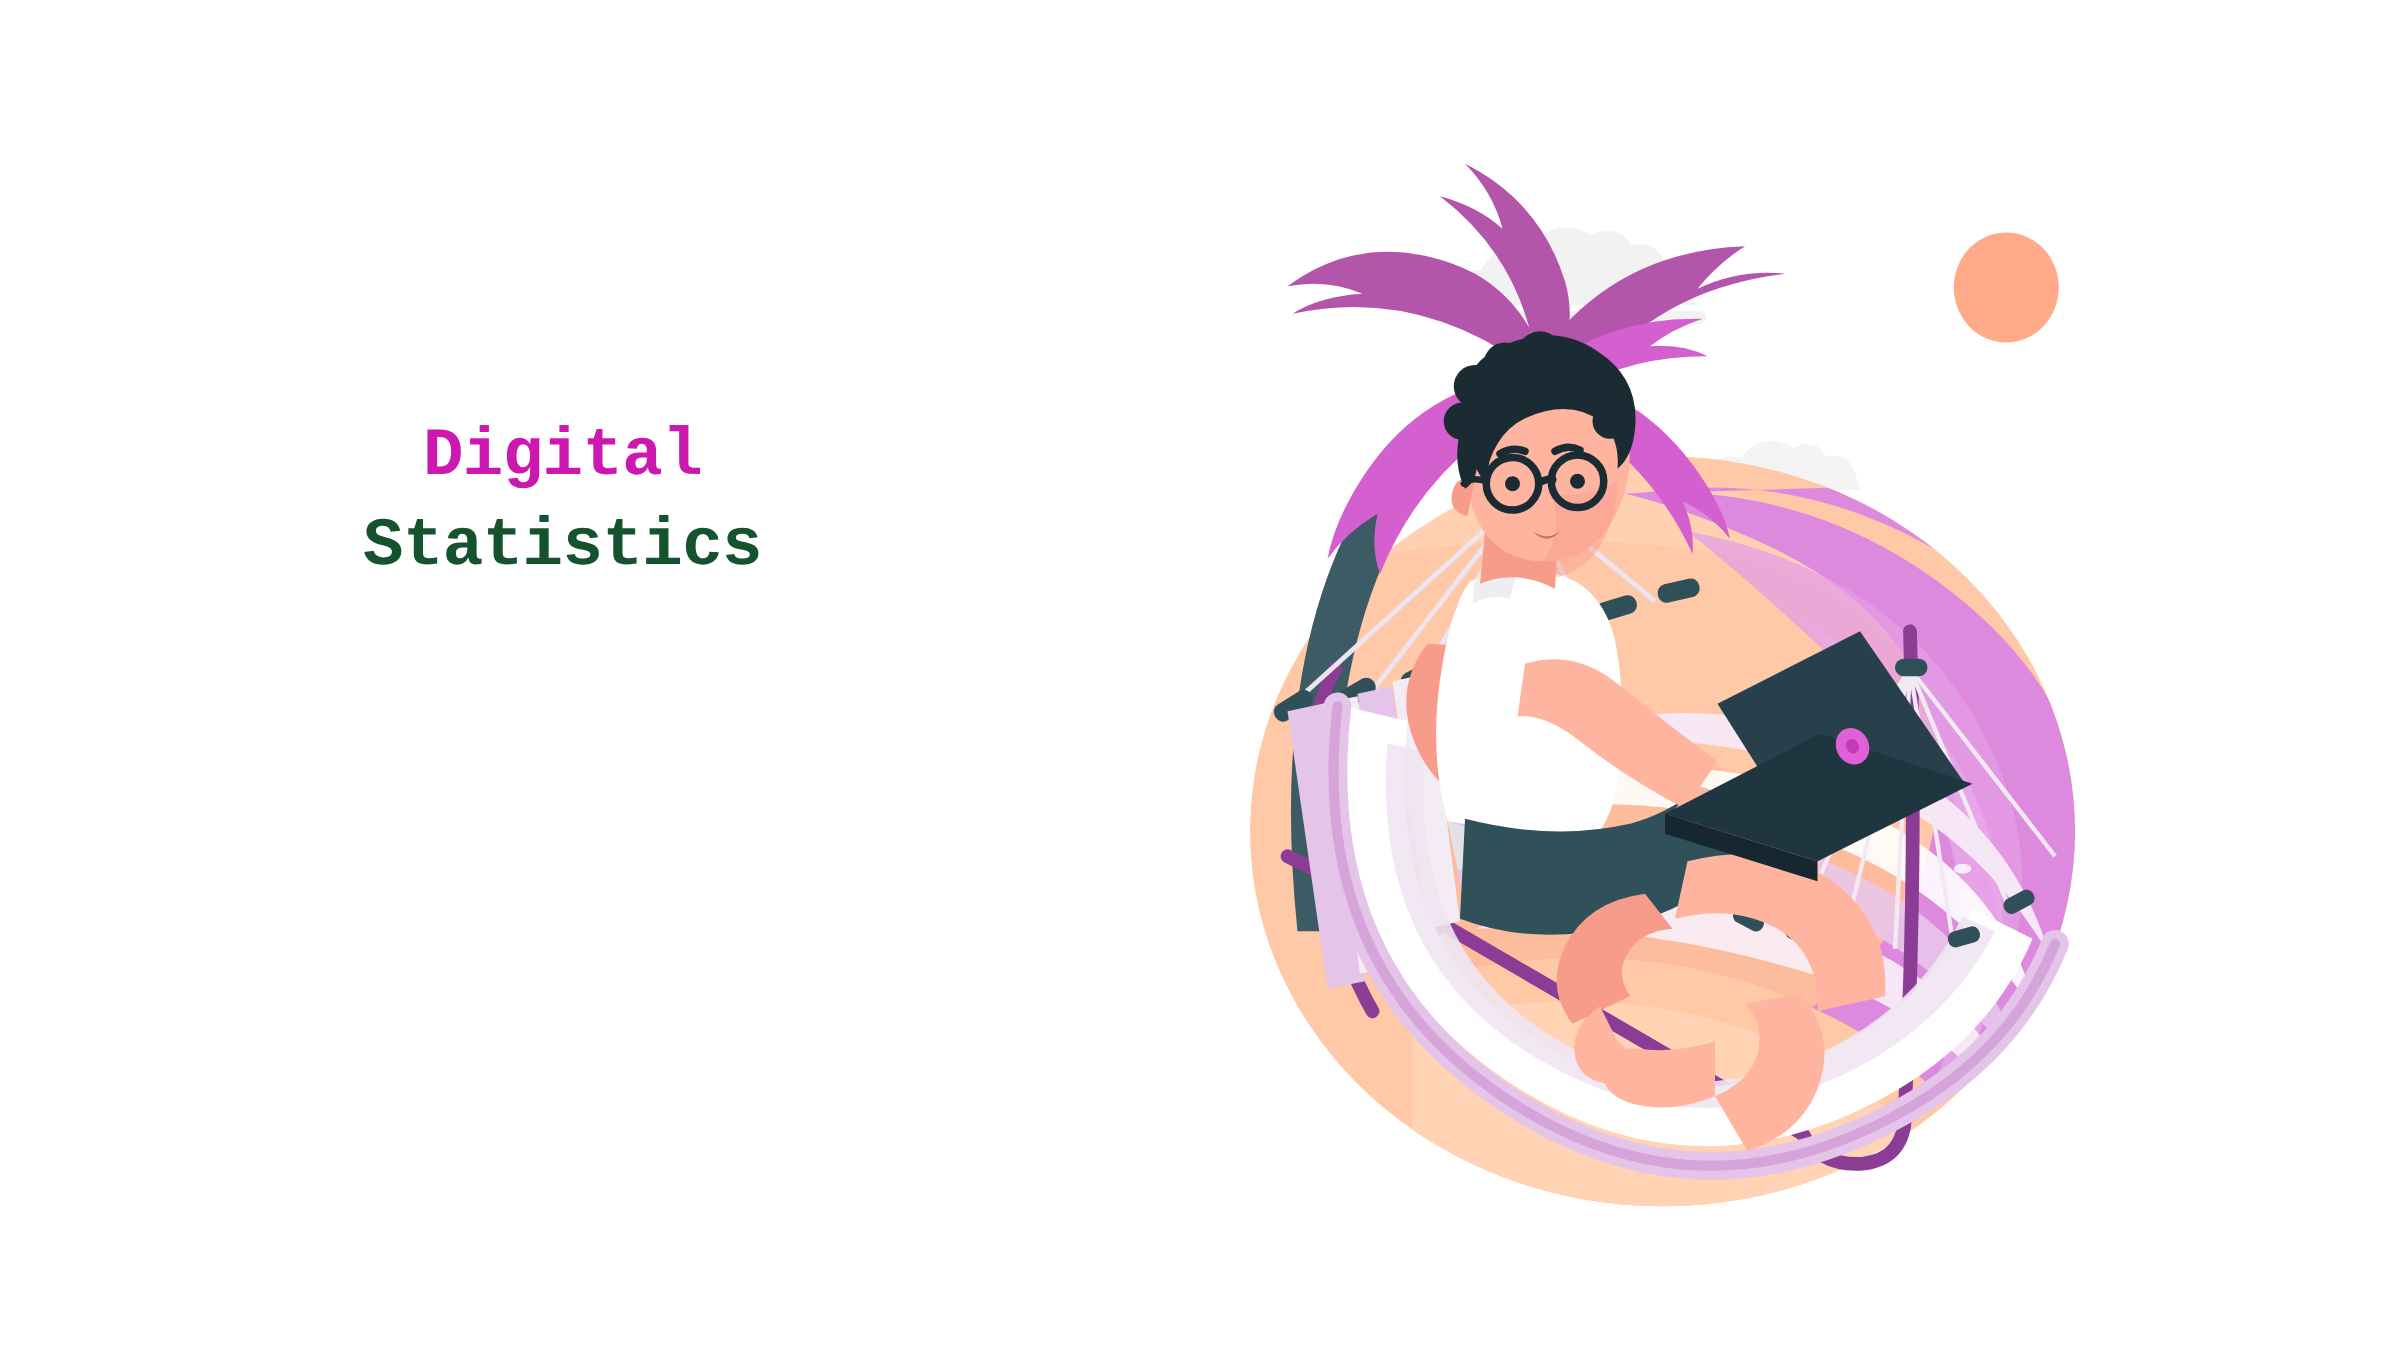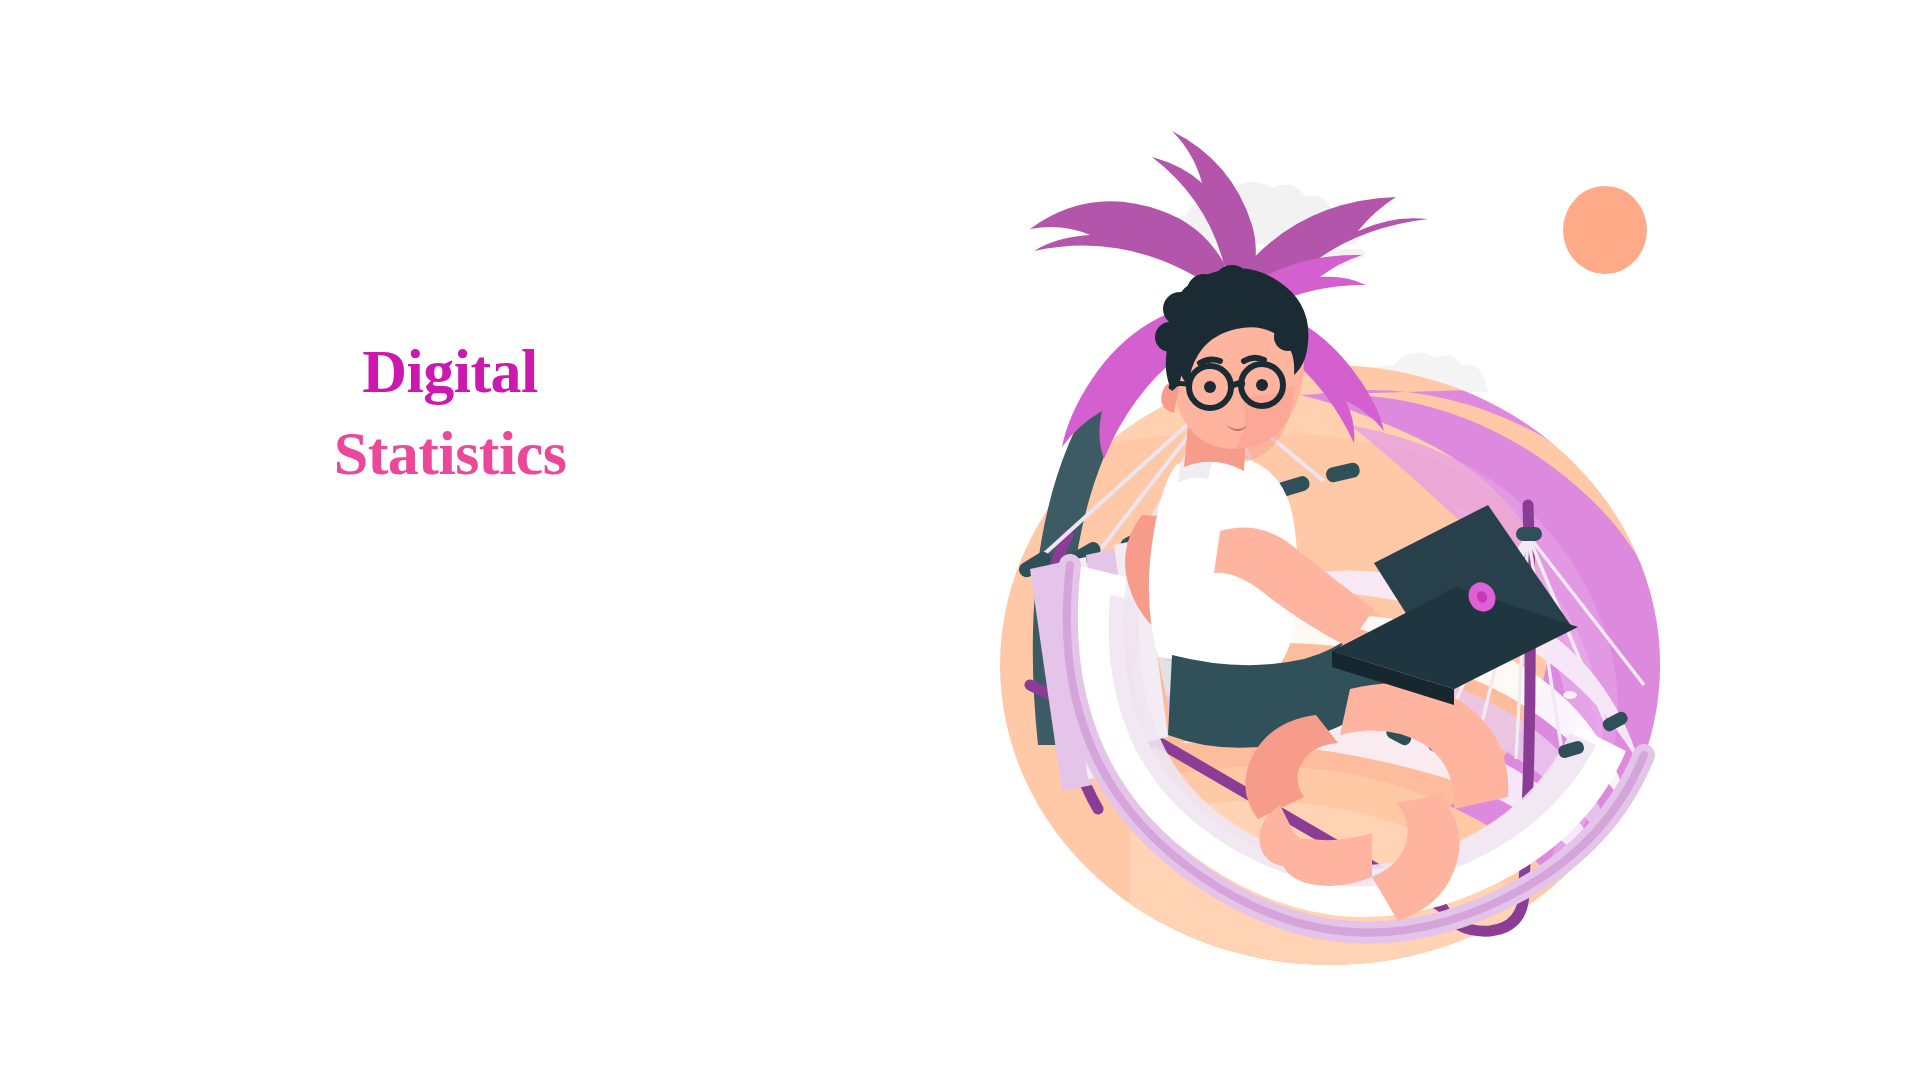--- a/index.html
+++ b/index.html
@@ -25,29 +25,29 @@
   #headline {
     position: absolute;
     left: 150px;
     top: 330px;
     width: 600px;
     text-align: center;
     user-select: none;
   }
   .headline-line {
     display: block;
-    font-family: Liberation Serif, serif;
+    font-family: Liberation Mono, monospace;
     font-weight: 700;
-    font-size: 62px;
+    font-size: 54px;
     line-height: 1.33;
     letter-spacing: -0.5px;
     white-space: nowrap;
   }
   .headline-line.accent { color: #cc18ae; }
-  .headline-line.dark   { color: #ec4899; }
+  .headline-line.dark   { color: #14532d; }
 
   
   #illustration {
     position: absolute;
     left: 880px;
     top: 95px;
     width: 960px;
     height: 900px;
   }
   #illustration svg { display: block; width: 100%; height: 100%; }

